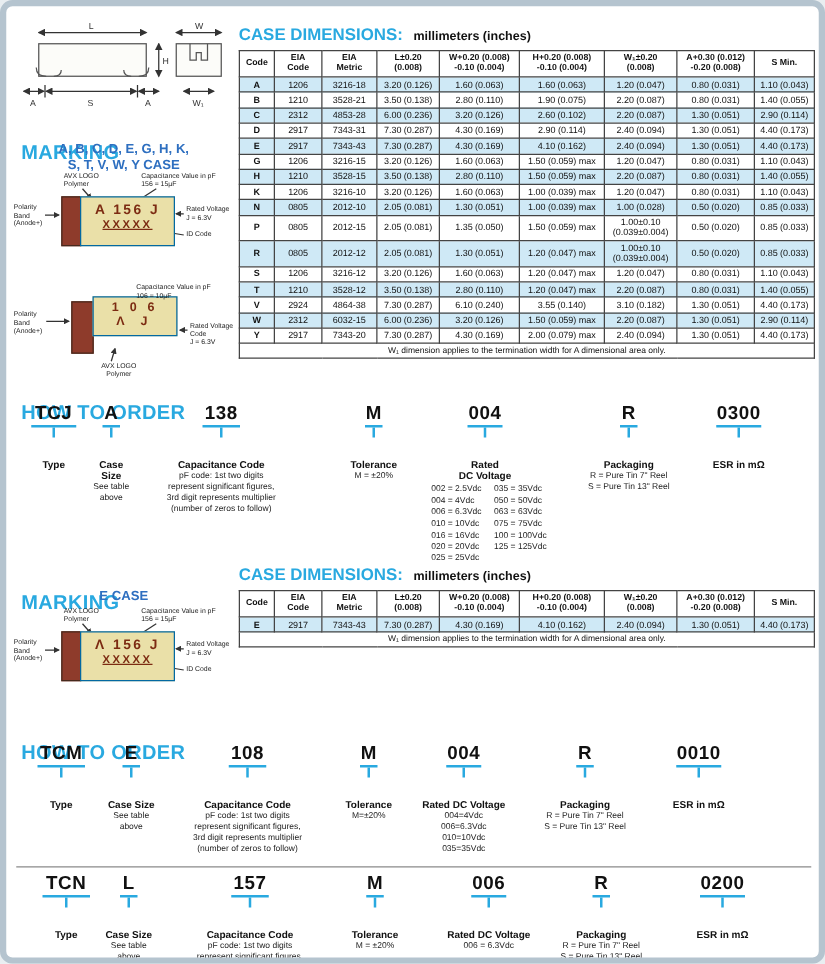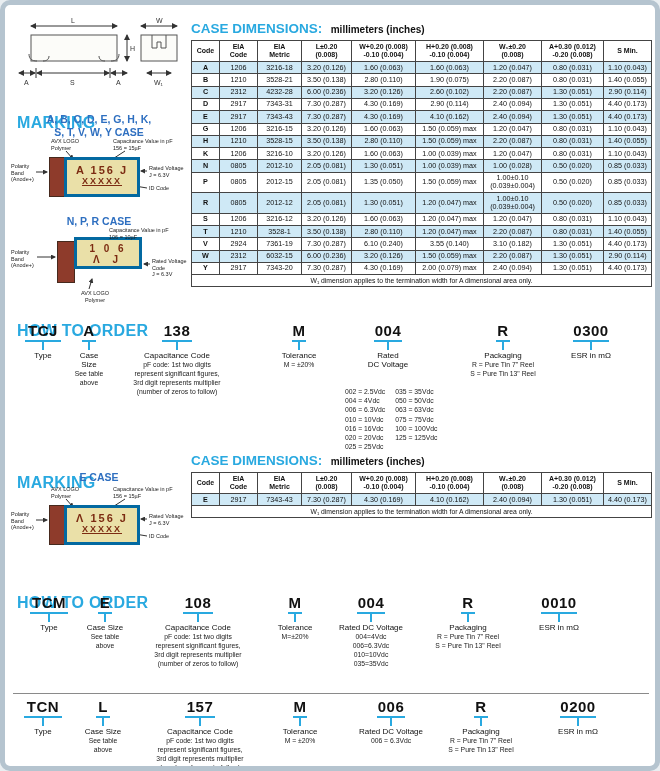--- a/index.html
+++ b/index.html
@@ -25,29 +25,29 @@
   .dims .code { font-weight: bold; }
   .dims tr.shade td { background: #cfe9f6; }
   .dims tfoot td { font-size: 6.8px; background: #fff; }
 
   
   .order { position: absolute; width: 636px; }
   .opart { position: absolute; text-align: center; top: 0; }
   .ocode { font-size: 15px; font-weight: bold; color: #111; letter-spacing: 0.5px; line-height:1; }
   .tconn { margin: 2px auto 0; border-top: 2px solid #29a9e0; height: 8px; position: relative; }
   .tconn::after { content:""; position:absolute; left:50%; top:0; width:2px; height:8px; background:#29a9e0; transform:translateX(-50%); }
-  .olabel { font-size: 8px; font-weight: normal; margin-top: 3px; white-space: pre-line; line-height: 1.15; color:#111; }
+  .olabel { font-size: 8px; font-weight: bold; margin-top: 19px; white-space: pre-line; line-height: 1.15; color:#111; }
   .odesc { font-size: 6.8px; margin-top: 1px; white-space: pre-line; line-height: 1.3; color:#222; }
   .vlist { position: absolute; display: flex; gap: 10px; text-align: left; }
   .vcol { font-size: 6.8px; line-height: 1.35; white-space: pre-line; color:#222; }
 
   
   .chipwrap { position: absolute; }
   .band { position: absolute; background: #8e3b2b; border: 1px solid #46291d; }
-  .cbody { position: absolute; background: #eae0a8; border: 3px solid #0369a1; text-align:center; }
+  .cbody { position: absolute; background: #eae0a8; border: 1px solid #0369a1; text-align:center; }
   .cl1 { color:#7c2b12; font-weight:bold; font-size:11px; letter-spacing:2px; margin-top:4px; line-height:1.1; }
   .cl2 { color:#7c2b12; font-weight:bold; font-size:9px; letter-spacing:2px; line-height:1.2;text-decoration:underline; }
   .cl1n { color:#7c2b12; font-weight:bold; font-size:10px; letter-spacing:3px; margin-top:3px; line-height:1.1; }
   .cl2n { color:#7c2b12; font-weight:bold; font-size:10px; letter-spacing:5px; line-height:1.1; }
   .tinylabel { position: absolute; font-size: 5.5px; line-height: 1.2; color: #222; white-space: pre-line; }
   .arrowsvg { position:absolute; left:0; top:0; pointer-events:none; }
 
   .divider { position: absolute; border-top: 1px solid #8a8a8a; }
   .topdiag text { font-size: 7px; fill:#333; }
 </style>
@@ -124,21 +124,20 @@
     <div class="tinylabel" style="left:104px; top:1px; width:76px;">Capacitance Value in pF
 156 = 15µF</div>
     <div class="tinylabel" style="left:2px; top:26px;">Polarity
 Band
 (Anode+)</div>
     <div class="tinylabel" style="left:140px; top:28px;">Rated Voltage
 J = 6.3V</div>
     <div class="tinylabel" style="left:140px; top:48px;">ID Code</div>
   </div>
 
-  <div class="abs h-case" style="left:4px; top:210px; width:180px;">N, P, R CASE</div>
   <div class="chipwrap abs" style="left:4px; top:222px; width:180px; height:76px;">
     <svg class="arrowsvg" width="180" height="76">
       <defs>
         <marker id="c2" markerWidth="5" markerHeight="5" refX="4" refY="2.5" orient="auto">
           <path d="M0,0 L5,2.5 L0,5 z" fill="#333"></path>
         </marker>
       </defs>
       <line x1="28" y1="30" x2="46" y2="30" stroke="#333" marker-end="url(#c2)"></line>
       <line x1="112" y1="12" x2="100" y2="22" stroke="#333" marker-end="url(#c2)"></line>
       <line x1="136" y1="37" x2="136" y2="37" stroke="#333"></line>
@@ -217,21 +216,21 @@
             <td>3.50 (0.138)</td>
             <td>2.80 (0.110)</td>
             <td>1.90 (0.075)</td>
             <td>2.20 (0.087)</td>
             <td>0.80 (0.031)</td>
             <td>1.40 (0.055)</td>
           </tr>
           <tr class="shade">
             <td class="code">C</td>
             <td>2312</td>
-            <td>4232-28</td>
+            <td>4853-28</td>
             <td>6.00 (0.236)</td>
             <td>3.20 (0.126)</td>
             <td>2.60 (0.102)</td>
             <td>2.20 (0.087)</td>
             <td>1.30 (0.051)</td>
             <td>2.90 (0.114)</td>
           </tr>
           <tr>
             <td class="code">D</td>
             <td>2917</td>
@@ -329,32 +328,32 @@
             <td>3.20 (0.126)</td>
             <td>1.60 (0.063)</td>
             <td>1.20 (0.047) max</td>
             <td>1.20 (0.047)</td>
             <td>0.80 (0.031)</td>
             <td>1.10 (0.043)</td>
           </tr>
           <tr class="shade">
             <td class="code">T</td>
             <td>1210</td>
-            <td>3528-1</td>
+            <td>3528-12</td>
             <td>3.50 (0.138)</td>
             <td>2.80 (0.110)</td>
             <td>1.20 (0.047) max</td>
             <td>2.20 (0.087)</td>
             <td>0.80 (0.031)</td>
             <td>1.40 (0.055)</td>
           </tr>
           <tr>
             <td class="code">V</td>
             <td>2924</td>
-            <td>7361-19</td>
+            <td>4864-38</td>
             <td>7.30 (0.287)</td>
             <td>6.10 (0.240)</td>
             <td>3.55 (0.140)</td>
             <td>3.10 (0.182)</td>
             <td>1.30 (0.051)</td>
             <td>4.40 (0.173)</td>
           </tr>
           <tr class="shade">
             <td class="code">W</td>
             <td>2312</td>
@@ -590,21 +589,21 @@
     <div class="opart" style="left:508px; width:76px;">
       <div class="ocode">0010</div>
       <div class="tconn" style="width:36px;"></div>
       <div class="olabel">ESR in mΩ</div>
     </div>
   </div>
 
   <div class="divider" style="left:8px; top:688px; width:636px;"></div>
 
   <div class="order" style="left:8px; top:694px; height:66px;">
-    <div class="opart" style="left:2px; width:56px;">
+    <div class="opart" style="left:12px; width:56px;">
       <div class="ocode">TCN</div>
       <div class="tconn" style="width:38px;"></div>
       <div class="olabel">Type</div>
     </div>
     <div class="opart" style="left:60px; width:60px;">
       <div class="ocode">L</div>
       <div class="tconn" style="width:14px;"></div>
       <div class="olabel">Case Size</div>
       <div class="odesc">See table
 above</div>

